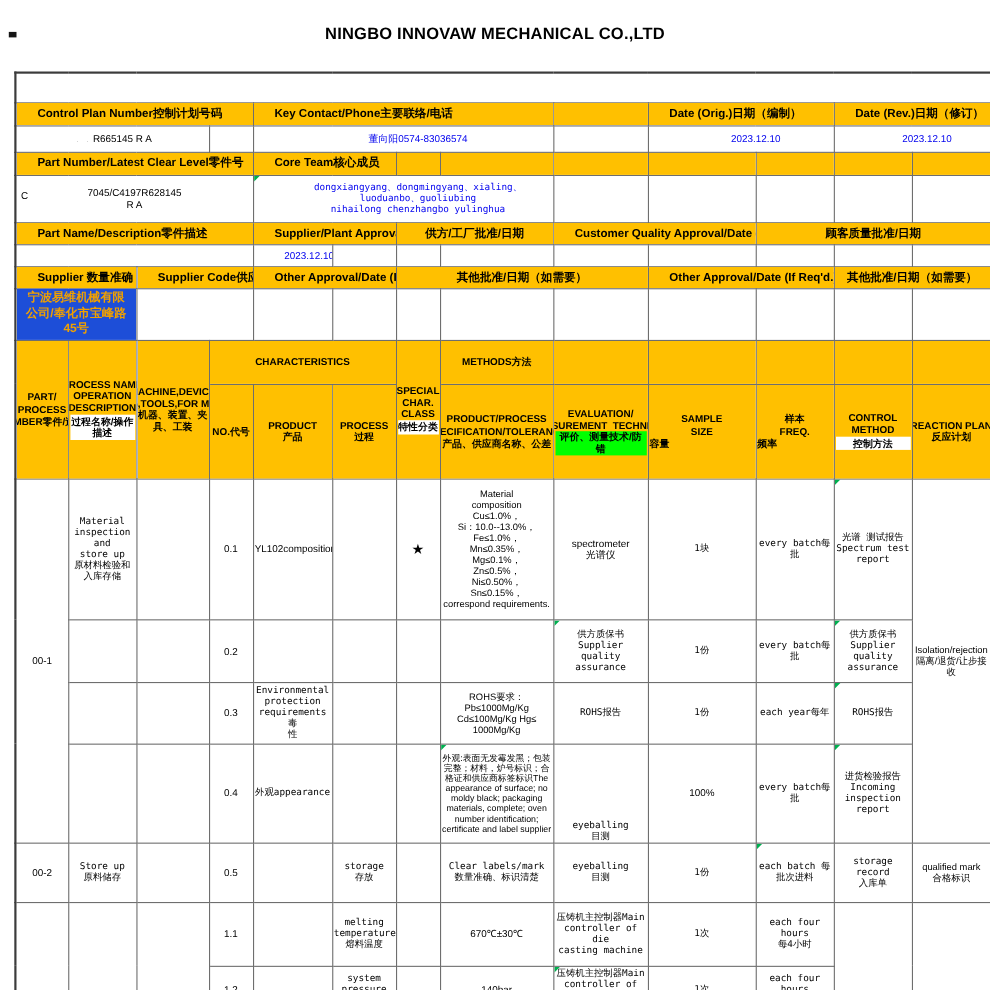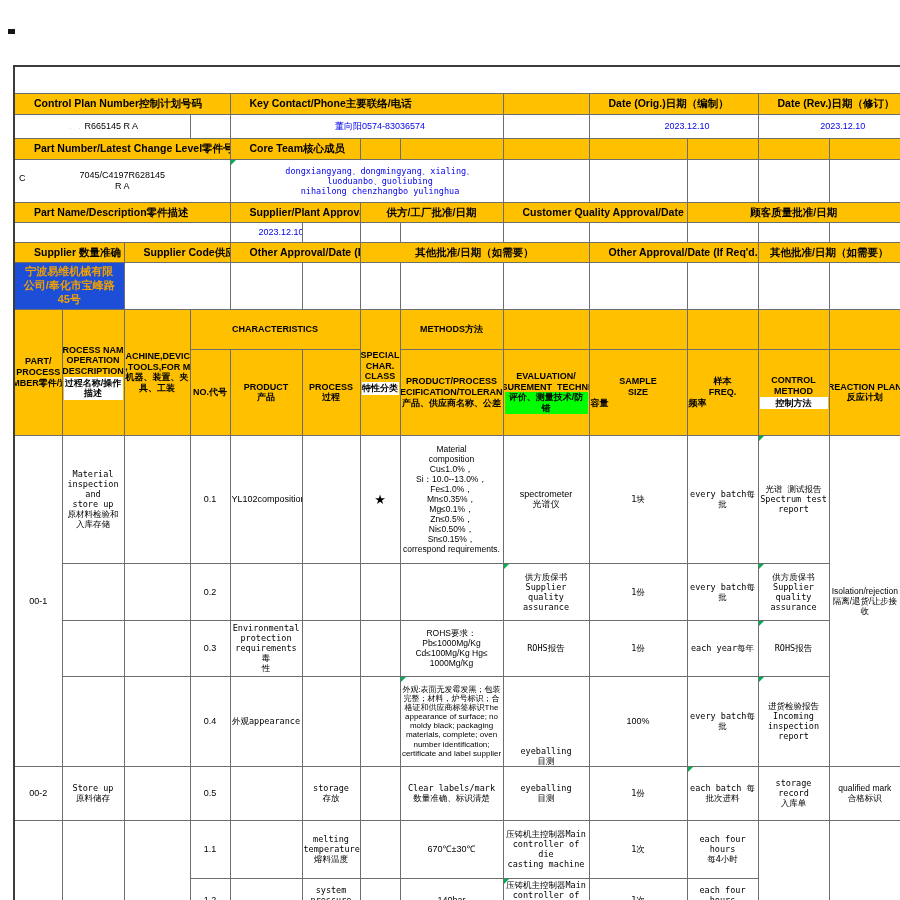--- a/index.html
+++ b/index.html
@@ -56,20 +56,21 @@
   
   .gc::before { content:""; position:absolute; left:0; top:0;
                 border-top:5px solid #00B050; border-right:5px solid transparent; }
 </style>
 </head>
 <body>
 
 <div class="page">
 
   <div class="title-block">
+    <div class="title-line1">NINGBO INNOVAW MECHANICAL CO.,LTD</div>
   </div>
   <div class="smudge"></div>
 
   <table class="tbl">
     <colgroup>
       <col style="width:48px">
         <col style="width:62px">
         <col style="width:66px">
       <col style="width:40px">
         <col style="width:72px">
@@ -99,21 +100,21 @@
     <tr style="height:24px">
       <td colspan="3"><span class="obsc">﹒﹒</span><span>R665145  R  A</span></td>
       <td></td>
       <td class="blue" colspan="4">董向阳0574-83036574</td>
       <td></td>
       <td class="blue" colspan="2">2023.12.10</td>
       <td class="blue" colspan="2">2023.12.10</td>
     </tr>
 
     <tr style="height:21px">
-      <td class="y" colspan="4">Part Number/Latest Change Level零件号</td>
+      <td class="y" colspan="4">Part Number/Latest Clear Level零件号</td>
       <td class="y" colspan="2">Core Team核心成员</td>
       <td class="y"></td>
       <td class="y"></td>
       <td class="y"></td>
       <td class="y"></td>
       <td class="y"></td>
       <td class="y"></td>
       <td class="y"></td>
     </tr>
 

